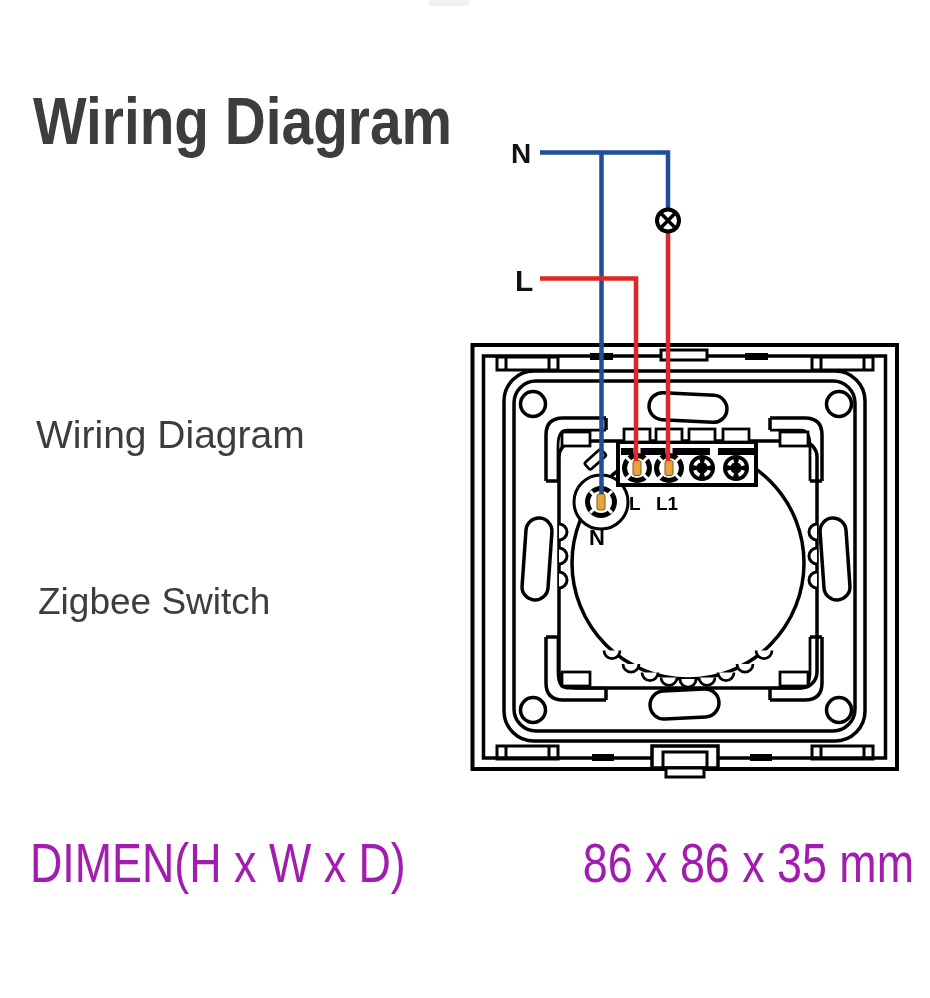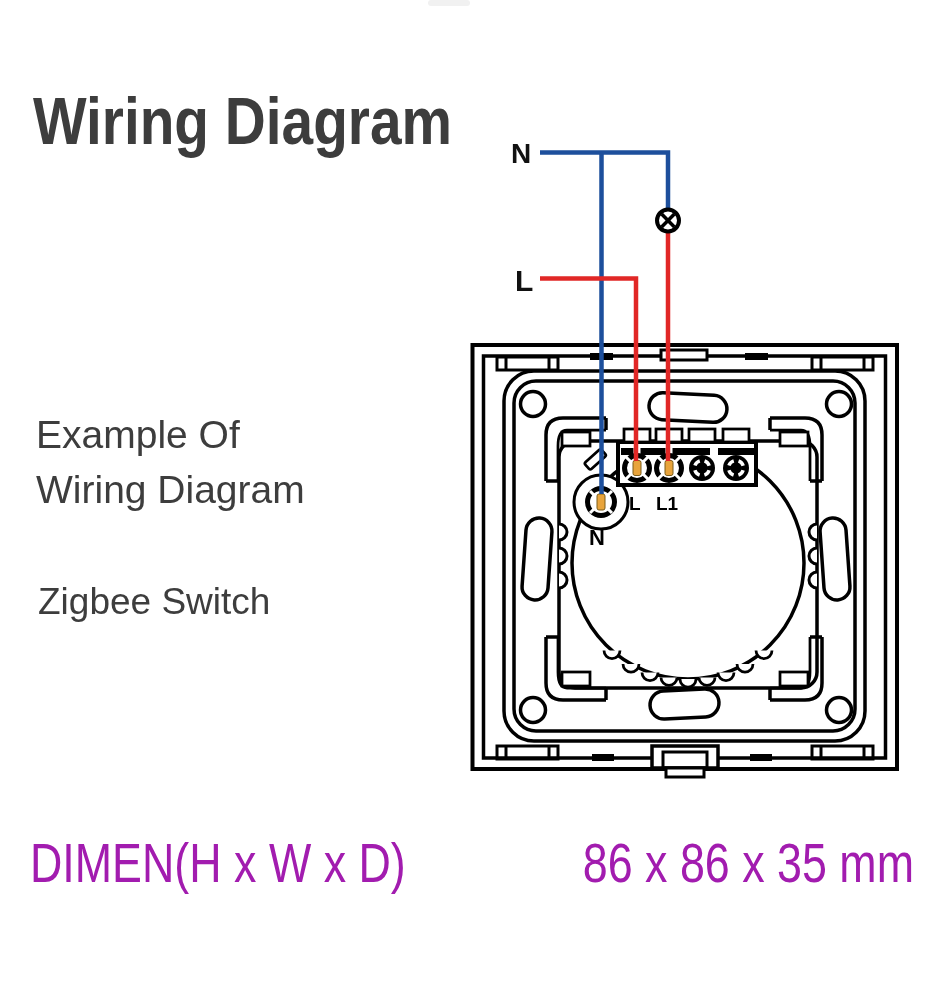--- a/index.html
+++ b/index.html
@@ -23,21 +23,20 @@
   text.wire{font-family:"Liberation Sans",sans-serif;font-weight:700;fill:#111;}
 </style>
 </head>
 <body>
 
 <div id="stage">
 
   <h1 class="title" style="margin:0">Wiring Diagram</h1>
 
   <div class="desc1">
-    <div>Example Of</div>
     <div>Wiring Diagram</div>
   </div>
   <div class="desc2">
     <div>Zigbee Switch</div>
   </div>
 
   <div class="dims">
     <span class="lab">DIMEN(H x W x D)</span>
     <span class="val">86 x 86 x 35 mm</span>
   </div>

